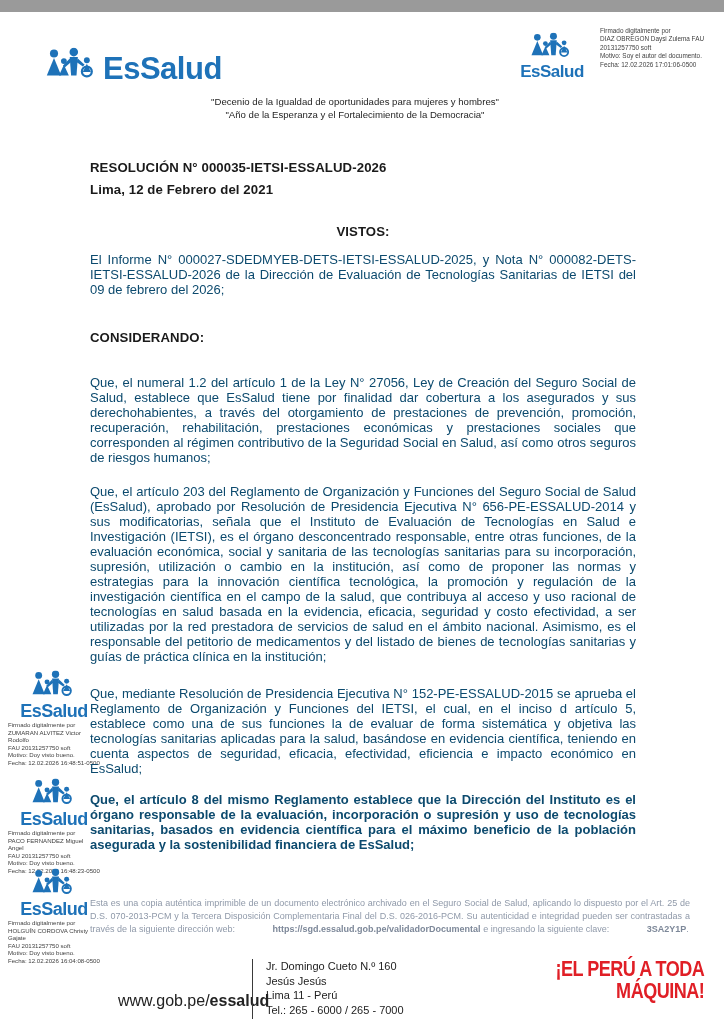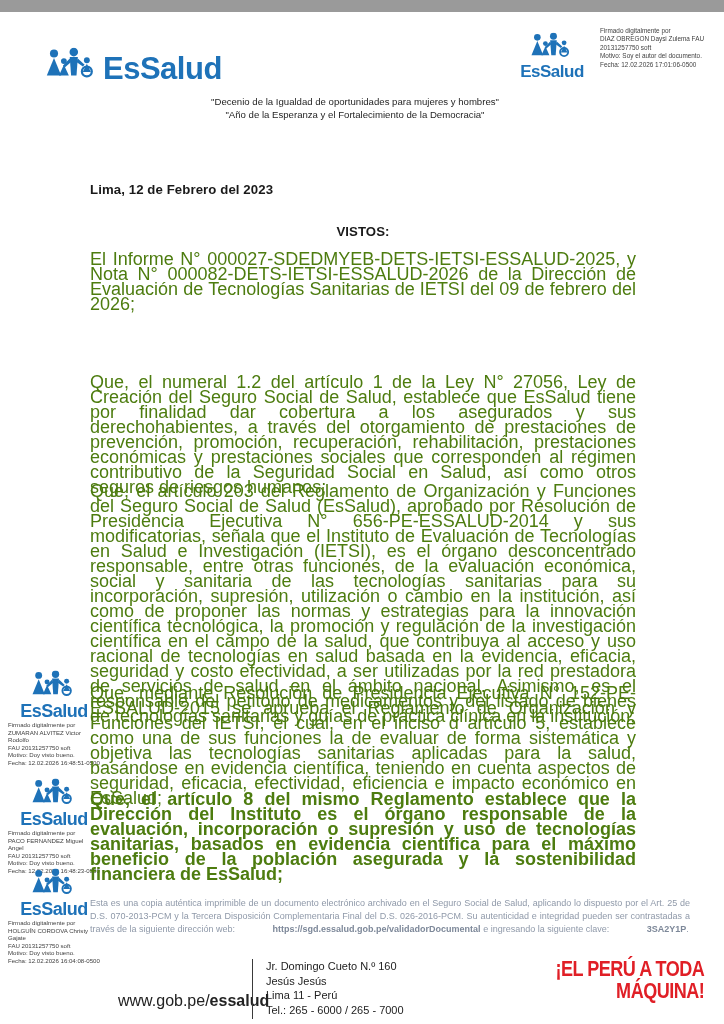--- a/index.html
+++ b/index.html
@@ -27,21 +27,21 @@
   .left-stamp { width: 92px; z-index: 2; }
   .left-stamp .sig-text { font-size: 6.1px; line-height: 7.6px; margin-top: 1px; }
 
   
   #quotes { left: 0; top: 84px; width: 710px; text-align: center;
             font-size: 9.6px; line-height: 12.5px; color: #1f1f1f; }
 
   
   .body-col { left: 90px; width: 546px; }
   .doc-bold { font-weight: 700; font-size: 13.2px; letter-spacing: 0.1px; }
-  .para { font-size: 18px; line-height: 15px; text-align: justify; color: #4d7c0f; z-index: 3; }
+  .para { font-size: 13px; line-height: 15px; text-align: justify; color: #0c4a6e; z-index: 3; }
 
   
   #auth-note { left: 90px; top: 885px; width: 600px; font-size: 9px;
                line-height: 13px; color: #8f99a9; text-align: justify; z-index: 1; }
   #auth-note b { color: #7d8899; padding-left: 35px; }
 
   
   #footer-url { left: 118px; top: 980px; font-size: 16px; color: #222; }
   #footer-divider { left: 252px; top: 947px; width: 0; height: 60px;
                     border-left: 1.5px solid #3a3a3a; }
@@ -94,25 +94,27 @@
     <div>20131257750 soft</div>
     <div>Motivo: Soy el autor del documento.</div>
     <div>Fecha: 12.02.2026 17:01:06-0500</div>
   </div>
 
   <div id="quotes" class="abs">
     <div>"Decenio de la Igualdad de oportunidades para mujeres y hombres"</div>
     <div>"Año de la Esperanza y el Fortalecimiento de la Democracia"</div>
   </div>
 
-  <div class="abs body-col doc-bold" style="top:170px;">Lima, 12 de Febrero del 2023</div>
+  <div class="abs body-col doc-bold" style="top:148px;">RESOLUCIÓN N° 000035-IETSI-ESSALUD-2026</div>
+  <div class="abs body-col doc-bold" style="top:170px;">Lima, 12 de Febrero del 2021</div>
 
   <div class="abs body-col doc-bold" style="top:212px;text-align:center;">VISTOS:</div>
   <p class="abs body-col para" style="top:240px;">El Informe N° 000027-SDEDMYEB-DETS-IETSI-ESSALUD-2025, y Nota N° 000082-DETS-IETSI-ESSALUD-2026 de la Dirección de Evaluación de Tecnologías Sanitarias de IETSI del 09 de febrero del 2026;</p>
 
+  <div class="abs body-col doc-bold" style="top:318px;">CONSIDERANDO:</div>
   <p class="abs body-col para" style="top:363px;">Que, el numeral 1.2 del artículo 1 de la Ley N° 27056, Ley de Creación del Seguro Social de Salud, establece que EsSalud tiene por finalidad dar cobertura a los asegurados y sus derechohabientes, a través del otorgamiento de prestaciones de prevención, promoción, recuperación, rehabilitación, prestaciones económicas y prestaciones sociales que corresponden al régimen contributivo de la Seguridad Social en Salud, así como otros seguros de riesgos humanos;</p>
   <p class="abs body-col para" style="top:472px;">Que, el artículo 203 del Reglamento de Organización y Funciones del Seguro Social de Salud (EsSalud), aprobado por Resolución de Presidencia Ejecutiva N° 656-PE-ESSALUD-2014 y sus modificatorias, señala que el Instituto de Evaluación de Tecnologías en Salud e Investigación (IETSI), es el órgano desconcentrado responsable, entre otras funciones, de la evaluación económica, social y sanitaria de las tecnologías sanitarias para su incorporación, supresión, utilización o cambio en la institución, así como de proponer las normas y estrategias para la innovación científica tecnológica, la promoción y regulación de la investigación científica en el campo de la salud, que contribuya al acceso y uso racional de tecnologías en salud basada en la evidencia, eficacia, seguridad y costo efectividad, a ser utilizadas por la red prestadora de servicios de salud en el ámbito nacional. Asimismo, es el responsable del petitorio de medicamentos y del listado de bienes de tecnologías sanitarias y guías de práctica clínica en la institución;</p>
   <p class="abs body-col para" style="top:674px;">Que, mediante Resolución de Presidencia Ejecutiva N° 152-PE-ESSALUD-2015 se aprueba el Reglamento de Organización y Funciones del IETSI, el cual, en el inciso d artículo 5, establece como una de sus funciones la de evaluar de forma sistemática y objetiva las tecnologías sanitarias aplicadas para la salud, basándose en evidencia científica, teniendo en cuenta aspectos de seguridad, eficacia, efectividad, eficiencia e impacto económico en EsSalud;</p>
   <p class="abs body-col para" style="top:780px;font-weight:bold;">Que, el artículo 8 del mismo Reglamento establece que la Dirección del Instituto es el órgano responsable de la evaluación, incorporación o supresión y uso de tecnologías sanitarias, basados en evidencia científica para el máximo beneficio de la población asegurada y la sostenibilidad financiera de EsSalud;</p>
 
   <div class="abs left-stamp logo-stack" style="left:8px; top:658px;">
     <span>
       <svg class="fam" width="46" height="28" viewBox="0 0 120 72" preserveAspectRatio="xMidYMax meet">
           <use href="#family"></use>
         </svg>

